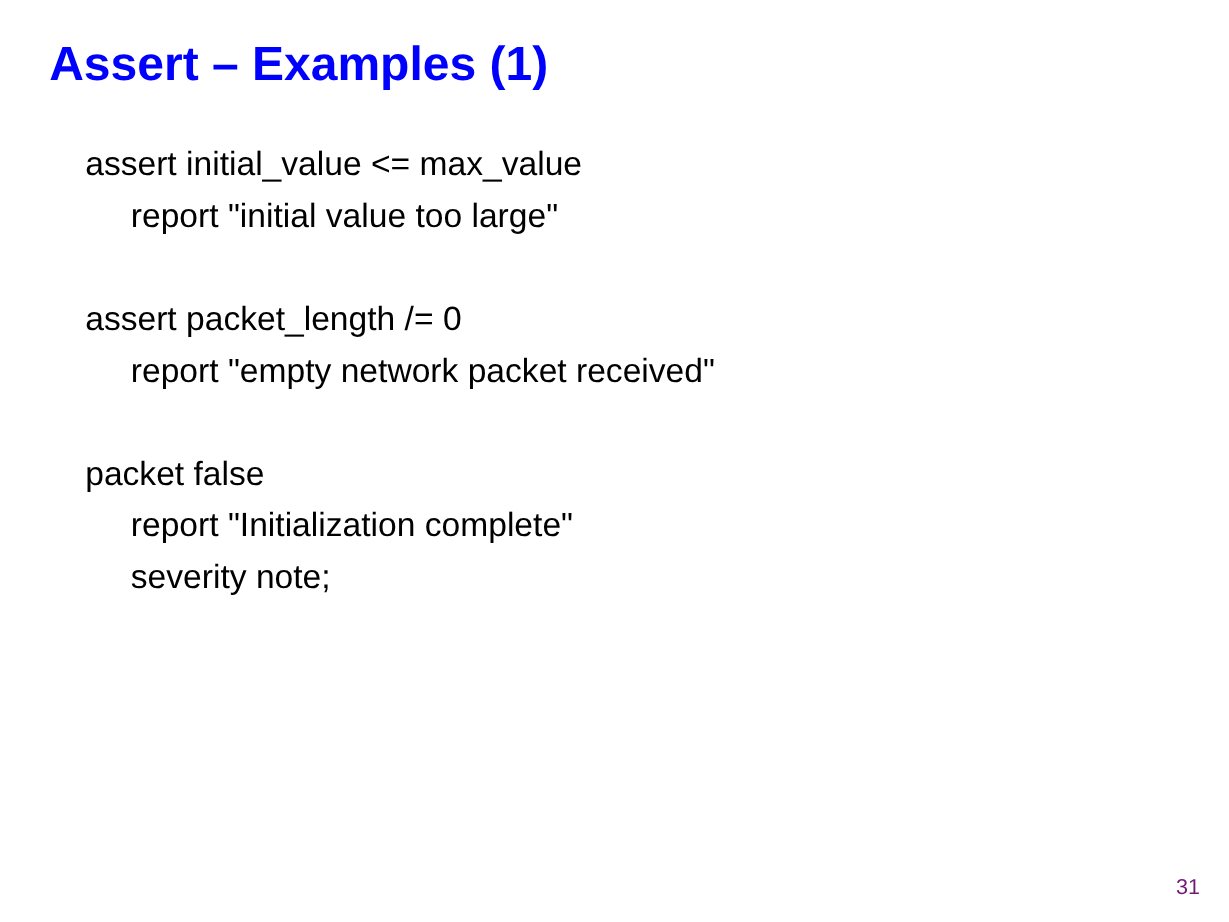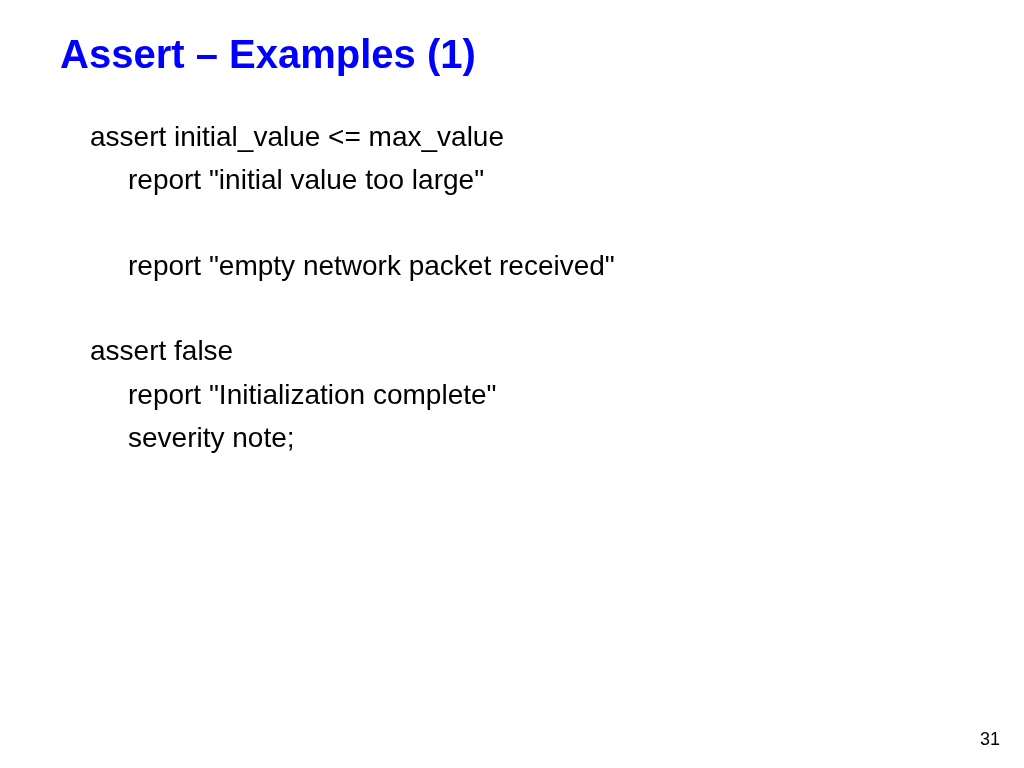--- a/index.html
+++ b/index.html
@@ -11,21 +11,21 @@
       width: 1024px;
       height: 768px;
       background: #ffffff;
       font-family: Arial, Helvetica, sans-serif;
       position: relative;
       overflow: hidden;
     }
     .slide {
       width: 100%;
       height: 100%;
-      padding: 32px 60px;
+      padding: 32px 41px;
       position: relative;
     }
     .title {
       color: #0000ff;
       font-size: 40px;
       font-weight: bold;
       margin-bottom: 38px;
     }
     .content {
       padding-left: 30px;
@@ -41,32 +41,33 @@
       padding-left: 38px;
     }
     .block-gap {
       height: 42px;
     }
     .page-number {
       position: absolute;
       bottom: 18px;
       right: 24px;
       font-size: 18px;
-      color: #000000;
+      color: #701a75;
     }
   </style>
 </head>
 <body>
 
 <div class="slide">
   <h1 class="title">Assert – Examples (1)</h1>
   <div class="content">
     <div class="code-line">assert initial_value &lt;= max_value</div>
     <div class="code-line indent">report "initial value too large"</div>
     <div class="block-gap"></div>
+    <div class="code-line">assert packet_length /= 0</div>
     <div class="code-line indent">report "empty network packet received"</div>
     <div class="block-gap"></div>
-    <div class="code-line">assert false</div>
+    <div class="code-line">packet false</div>
     <div class="code-line indent">report "Initialization complete"</div>
     <div class="code-line indent">severity note;</div>
   </div>
   <div class="page-number">31</div>
 </div>
 
 </body></html>

